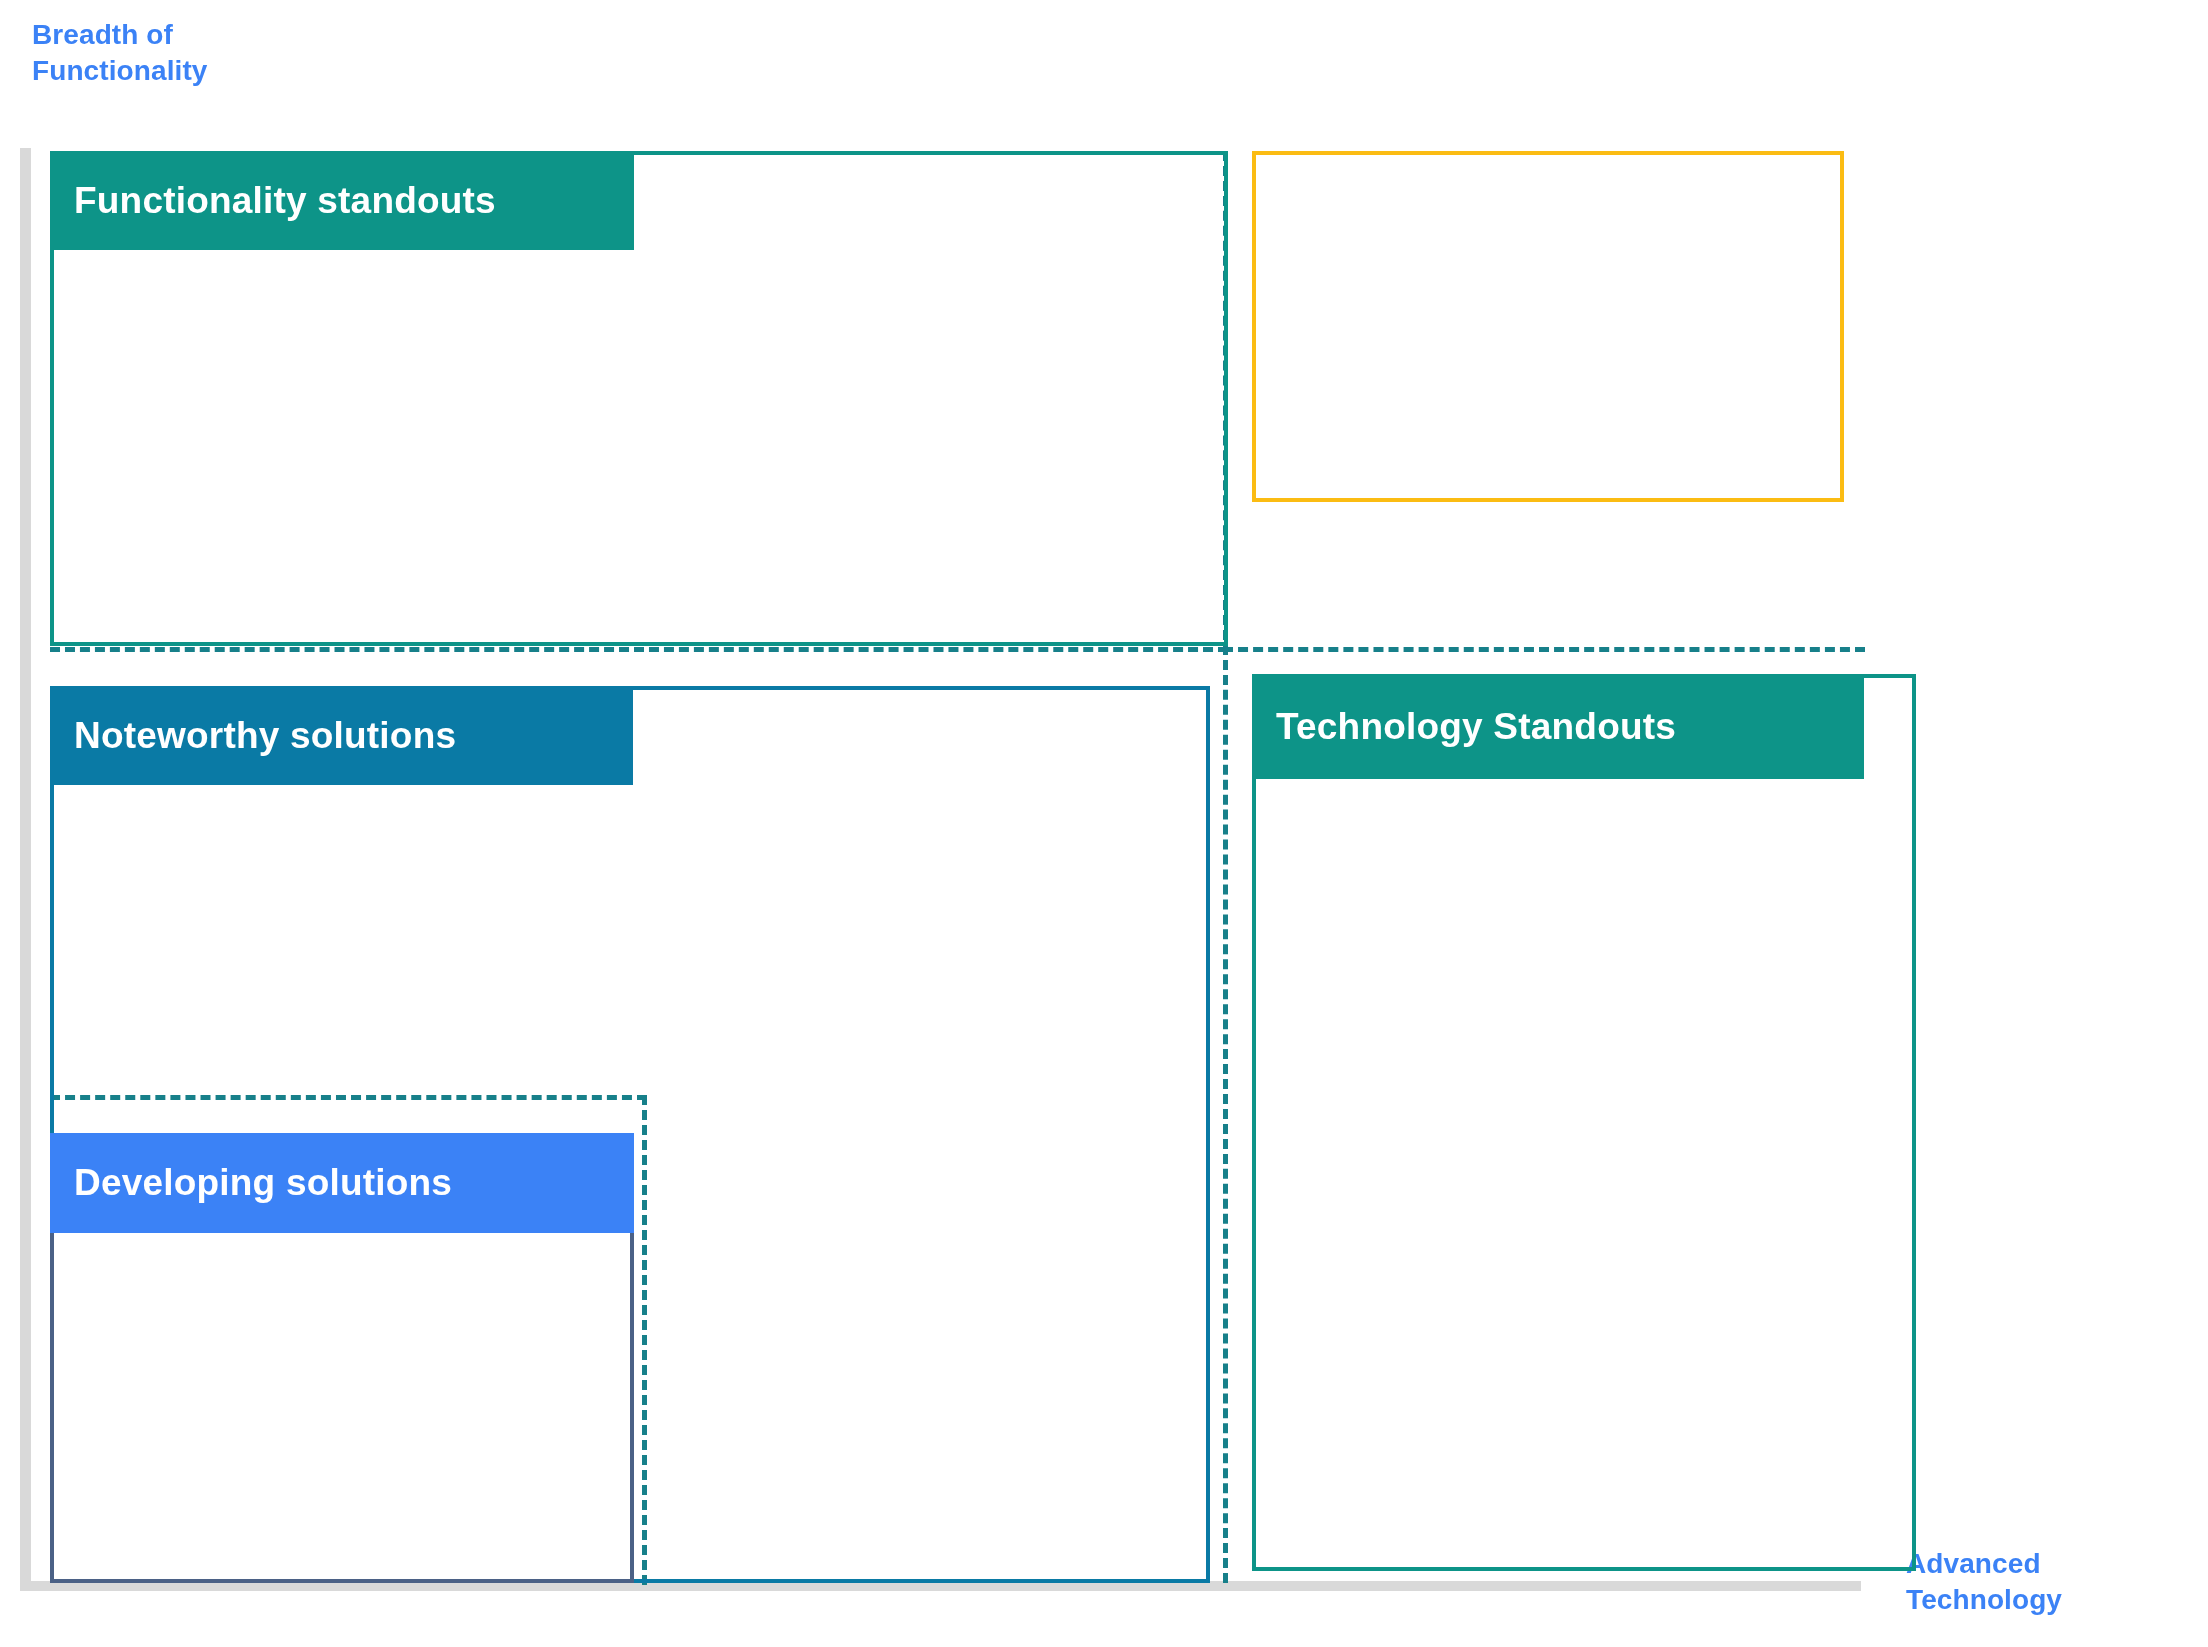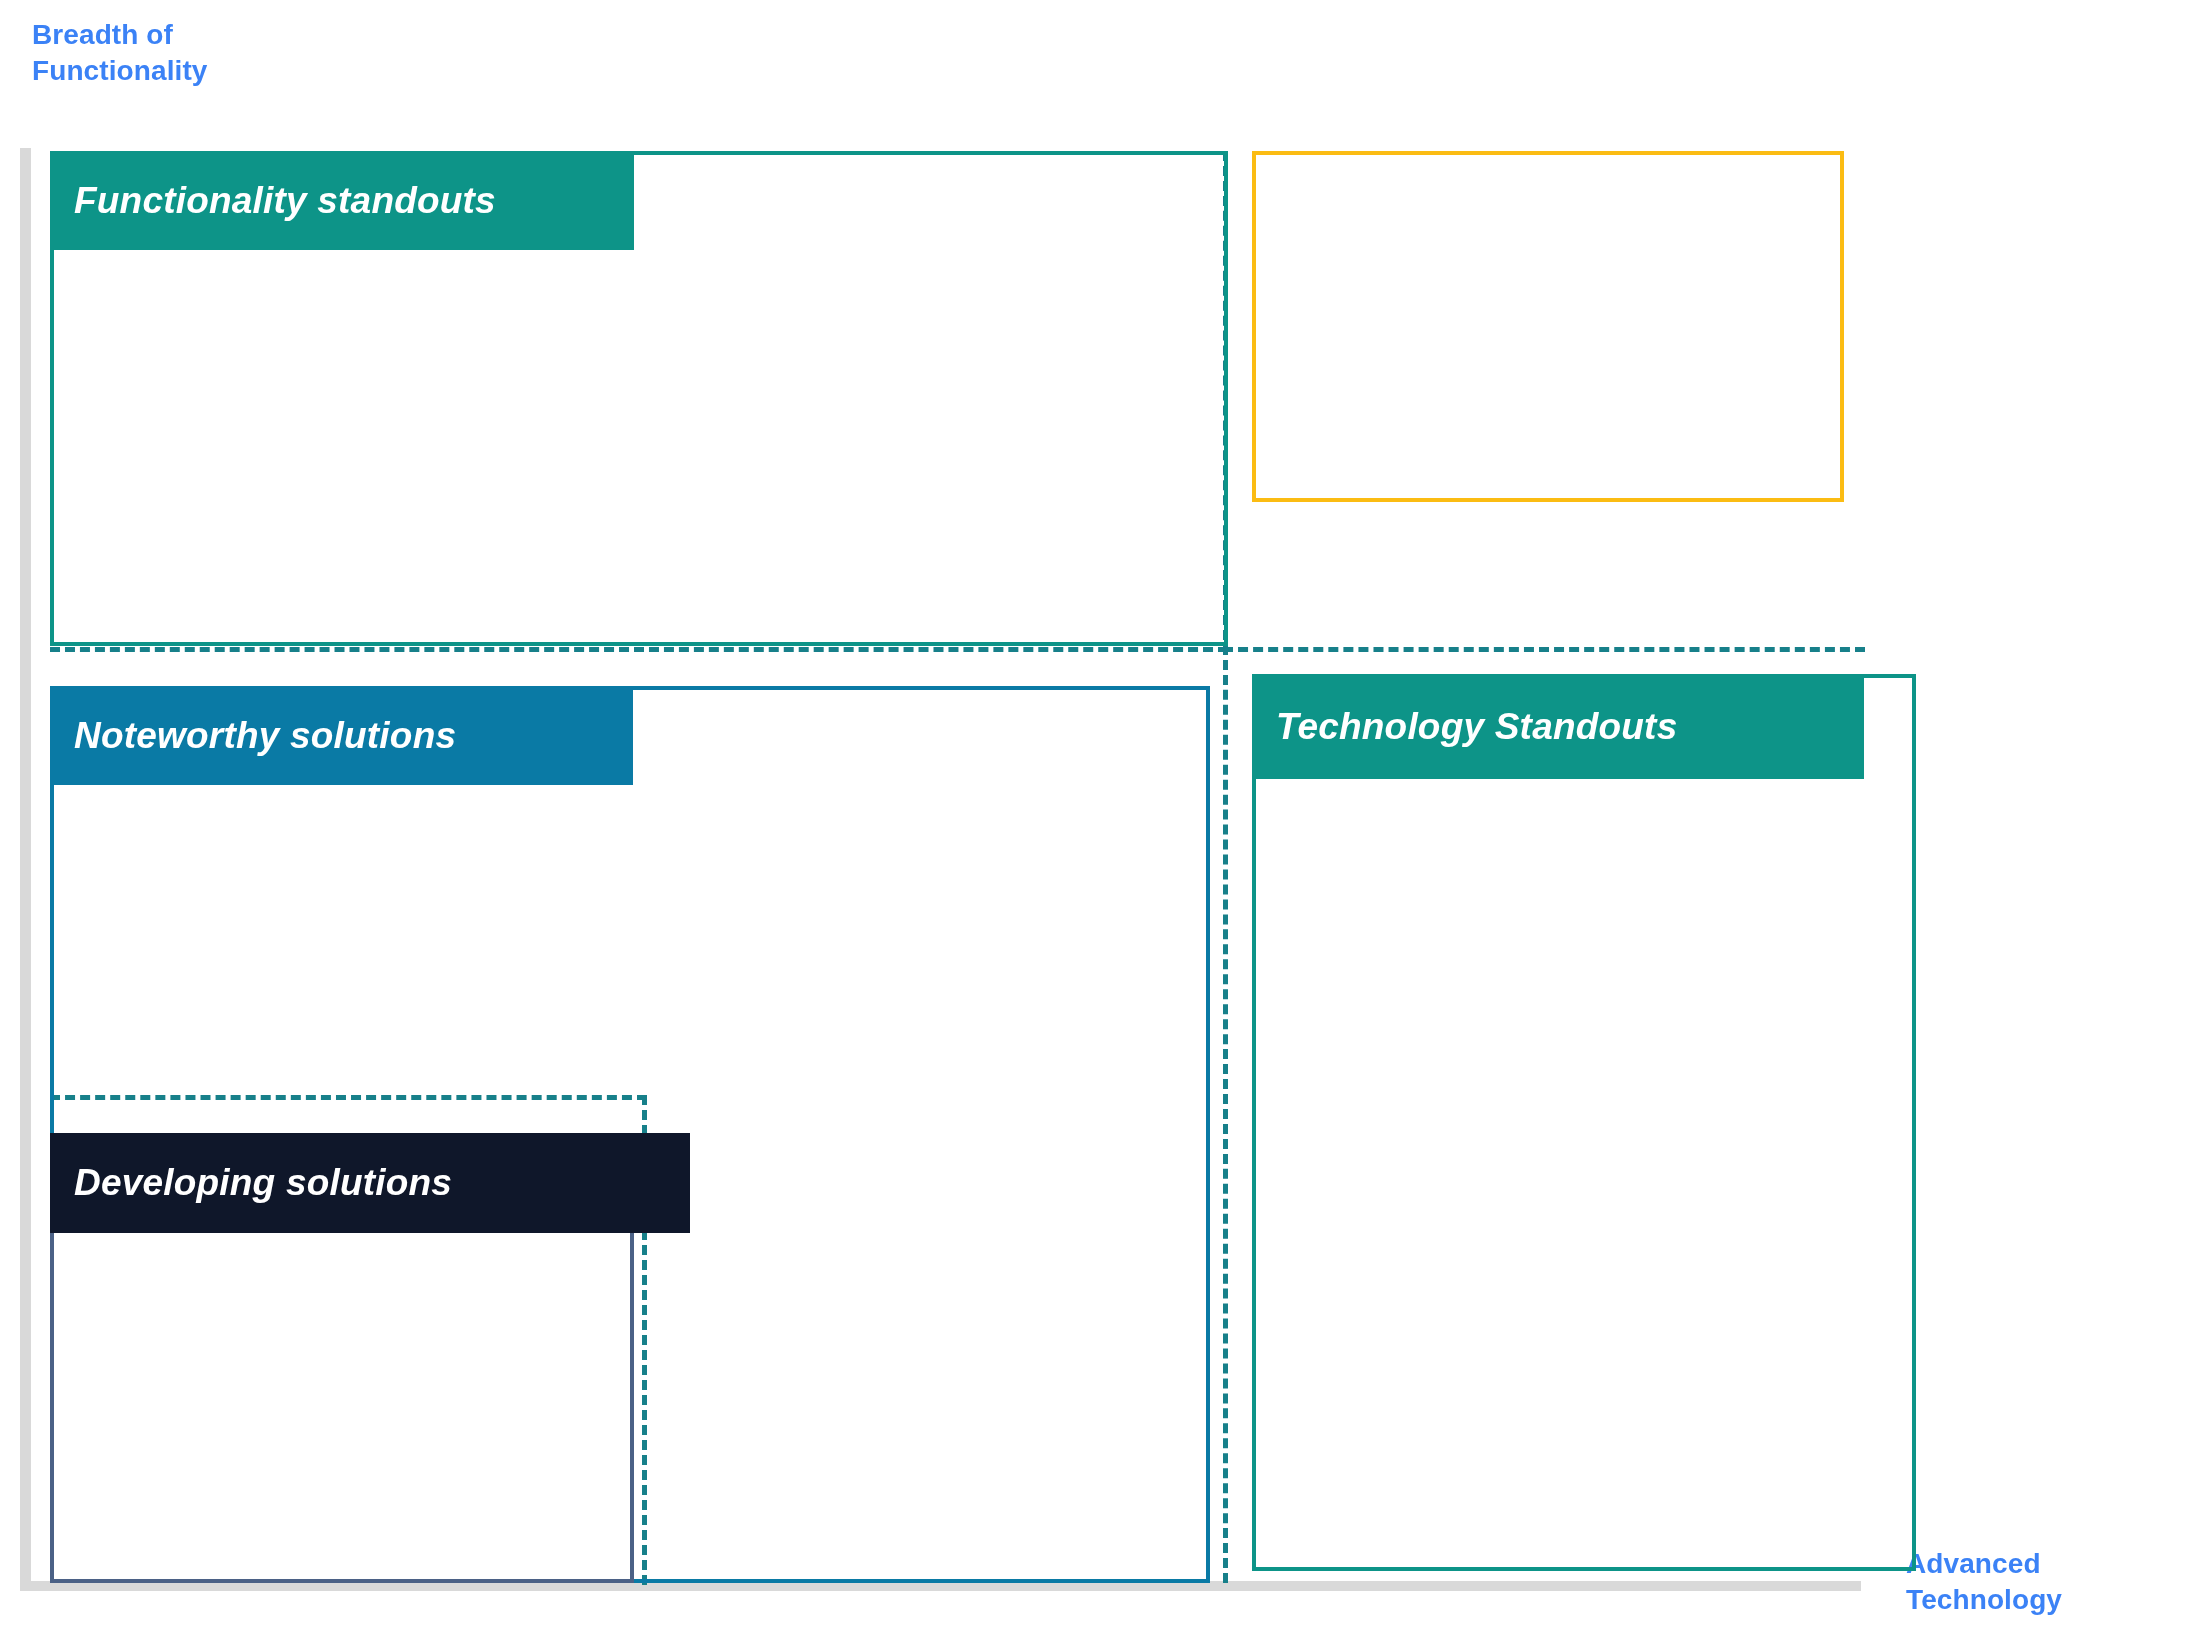--- a/index.html
+++ b/index.html
@@ -32,21 +32,21 @@
   .divider.v{border-left:5.6px dashed #17808a;}
   .divider.h{border-top:5.6px dashed #17808a;}
 
   #divider-outer-v{left:1223px;top:151px;height:1432px;}
   #divider-outer-h{left:1223px;top:647px;width:642px;}
   #divider-mid-h{left:50px;top:647px;width:1178px;}
   #divider-inner-v{left:642px;top:1095px;height:490px;}
   #divider-inner-h{left:50px;top:1095px;width:597px;}
 
   
-  .card{position:absolute;box-sizing:border-box;background:transparent;font-style:italic;}
+  .card{position:absolute;box-sizing:border-box;background:transparent;}
   .card-body{position:absolute;left:0;right:0;bottom:0;background:#ffffff;box-sizing:border-box;}
   .card-header{
     position:absolute;top:0;left:0;
     display:flex;align-items:center;
     box-sizing:border-box;
     padding:0 24px;
     font-weight:bold;
     font-size:37px;
     letter-spacing:0.2px;
     white-space:nowrap;
@@ -87,21 +87,21 @@
   #card-technology-standouts .card-header{
     width:612px;height:105px;background:#0d9488;color:#ffffff;
   }
 
   
   #card-developing-solutions{left:50px;top:1133px;width:584px;height:450px;}
   #card-developing-solutions .card-body{
     top:0;height:450px;border:4.6px solid #4b6186;background:transparent;
   }
   #card-developing-solutions .card-header{
-    width:640px;height:100px;background:#0f172a;color:#ffffff;
+    width:584px;height:100px;background:#3b82f6;color:#ffffff;
   }
 </style>
 </head>
 <body>
 
 <div id="y-axis-title" class="axis-title">Breadth of
 Functionality</div>
 
 <div id="x-axis-title" class="axis-title">Advanced
 Technology</div>

